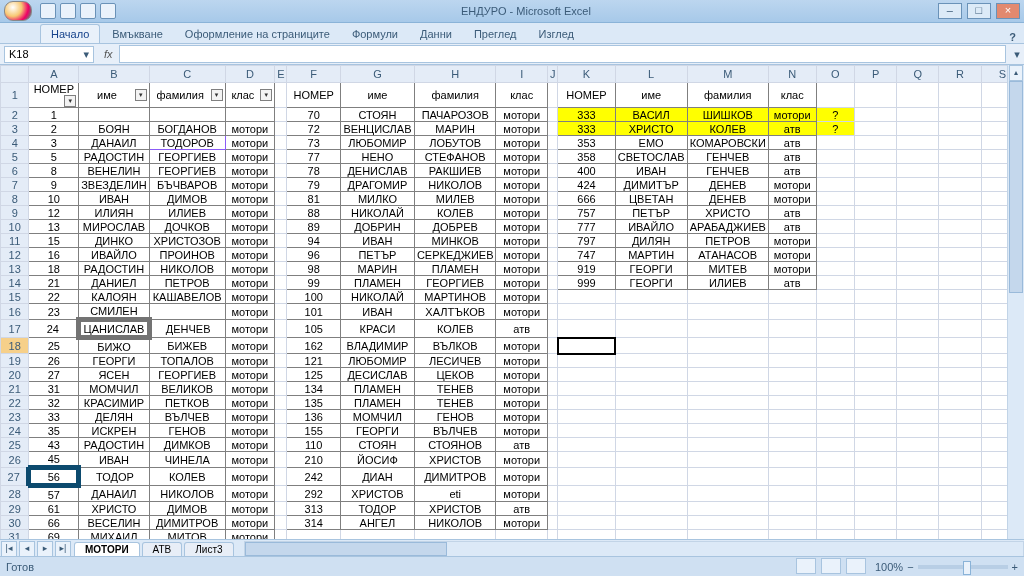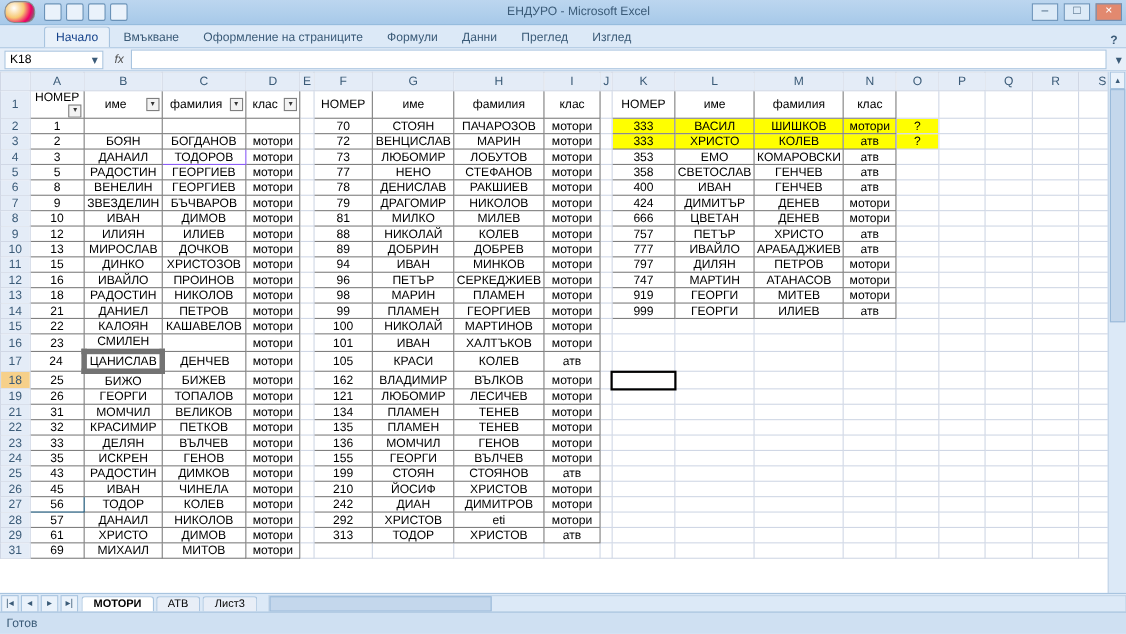--- a/index.html
+++ b/index.html
@@ -559,20 +559,42 @@
           <td></td>
           <td></td>
           <td></td>
           <td></td>
           <td></td>
           <td></td>
           <td></td>
           <td></td>
         </tr>
         <tr>
+          <th class="rowhead">20</th>
+          <td style="border:1px solid #7f7f7f">27</td>
+          <td style="border:1px solid #7f7f7f">ЯСЕН</td>
+          <td style="border:1px solid #7f7f7f">ГЕОРГИЕВ</td>
+          <td style="border:1px solid #7f7f7f">мотори</td>
+          <td></td>
+          <td style="border:1px solid #7f7f7f">125</td>
+          <td style="border:1px solid #7f7f7f">ДЕСИСЛАВ</td>
+          <td style="border:1px solid #7f7f7f">ЦЕКОВ</td>
+          <td style="border:1px solid #7f7f7f">мотори</td>
+          <td></td>
+          <td></td>
+          <td></td>
+          <td></td>
+          <td></td>
+          <td></td>
+          <td></td>
+          <td></td>
+          <td></td>
+          <td></td>
+        </tr>
+        <tr>
           <th class="rowhead">21</th>
           <td style="border:1px solid #7f7f7f">31</td>
           <td style="border:1px solid #7f7f7f">МОМЧИЛ</td>
           <td style="border:1px solid #7f7f7f">ВЕЛИКОВ</td>
           <td style="border:1px solid #7f7f7f">мотори</td>
           <td></td>
           <td style="border:1px solid #7f7f7f">134</td>
           <td style="border:1px solid #7f7f7f">ПЛАМЕН</td>
           <td style="border:1px solid #7f7f7f">ТЕНЕВ</td>
           <td style="border:1px solid #7f7f7f">мотори</td>
@@ -653,21 +675,21 @@
           <td></td>
           <td></td>
         </tr>
         <tr>
           <th class="rowhead">25</th>
           <td style="border:1px solid #7f7f7f">43</td>
           <td style="border:1px solid #7f7f7f">РАДОСТИН</td>
           <td style="border:1px solid #7f7f7f">ДИМКОВ</td>
           <td style="border:1px solid #7f7f7f">мотори</td>
           <td></td>
-          <td style="border:1px solid #7f7f7f">199</td>
+          <td style="border:1px solid #7f7f7f">110</td>
           <td style="border:1px solid #7f7f7f">СТОЯН</td>
           <td style="border:1px solid #7f7f7f">СТОЯНОВ</td>
           <td style="border:1px solid #7f7f7f">атв</td>
           <td></td>
           <td></td>
           <td></td>
           <td></td>
           <td></td>
           <td></td>
           <td></td>
@@ -692,21 +714,21 @@
           <td></td>
           <td></td>
           <td></td>
           <td></td>
           <td></td>
           <td></td>
           <td></td>
         </tr>
         <tr>
           <th class="rowhead">27</th>
-          <td style="border:1px solid #0c4a6e">56</td>
+          <td style="border:5px solid #0c4a6e">56</td>
           <td style="border:1px solid #7f7f7f">ТОДОР</td>
           <td style="border:1px solid #7f7f7f">КОЛЕВ</td>
           <td style="border:1px solid #7f7f7f">мотори</td>
           <td></td>
           <td style="border:1px solid #7f7f7f">242</td>
           <td style="border:1px solid #7f7f7f">ДИАН</td>
           <td style="border:1px solid #7f7f7f">ДИМИТРОВ</td>
           <td style="border:1px solid #7f7f7f">мотори</td>
           <td></td>
           <td></td>
@@ -745,20 +767,42 @@
           <th class="rowhead">29</th>
           <td style="border:1px solid #7f7f7f">61</td>
           <td style="border:1px solid #7f7f7f">ХРИСТО</td>
           <td style="border:1px solid #7f7f7f">ДИМОВ</td>
           <td style="border:1px solid #7f7f7f">мотори</td>
           <td></td>
           <td style="border:1px solid #7f7f7f">313</td>
           <td style="border:1px solid #7f7f7f">ТОДОР</td>
           <td style="border:1px solid #7f7f7f">ХРИСТОВ</td>
           <td style="border:1px solid #7f7f7f">атв</td>
+          <td></td>
+          <td></td>
+          <td></td>
+          <td></td>
+          <td></td>
+          <td></td>
+          <td></td>
+          <td></td>
+          <td></td>
+          <td></td>
+        </tr>
+        <tr>
+          <th class="rowhead">30</th>
+          <td style="border:1px solid #7f7f7f">66</td>
+          <td style="border:1px solid #7f7f7f">ВЕСЕЛИН</td>
+          <td style="border:1px solid #7f7f7f">ДИМИТРОВ</td>
+          <td style="border:1px solid #7f7f7f">мотори</td>
+          <td></td>
+          <td style="border:1px solid #7f7f7f">314</td>
+          <td style="border:1px solid #7f7f7f">АНГЕЛ</td>
+          <td style="border:1px solid #7f7f7f">НИКОЛОВ</td>
+          <td style="border:1px solid #7f7f7f">мотори</td>
           <td></td>
           <td></td>
           <td></td>
           <td></td>
           <td></td>
           <td></td>
           <td></td>
           <td></td>
           <td></td>
           <td></td>
@@ -802,13 +846,28 @@
   <div class="stab active">МОТОРИ</div>
   <div class="stab">АТВ</div>
   <div class="stab">Лист3</div>
   <div class="scrolltrack">
     <div class="hthumb"></div>
   </div>
 </div>
 
 <div class="status">
   <span>Готов</span>
+  <div style="display:flex;align-items:center;gap:8px">
+    <div class="viewbtns">
+      <span></span>
+      <span></span>
+      <span></span>
+    </div>
+    <div class="zoom">
+      <span>100%</span>
+      <span>−</span>
+      <div class="zslider">
+          <div class="zt"></div>
+        </div>
+      <span>+</span>
+    </div>
+  </div>
 </div>
 
 </body></html>

